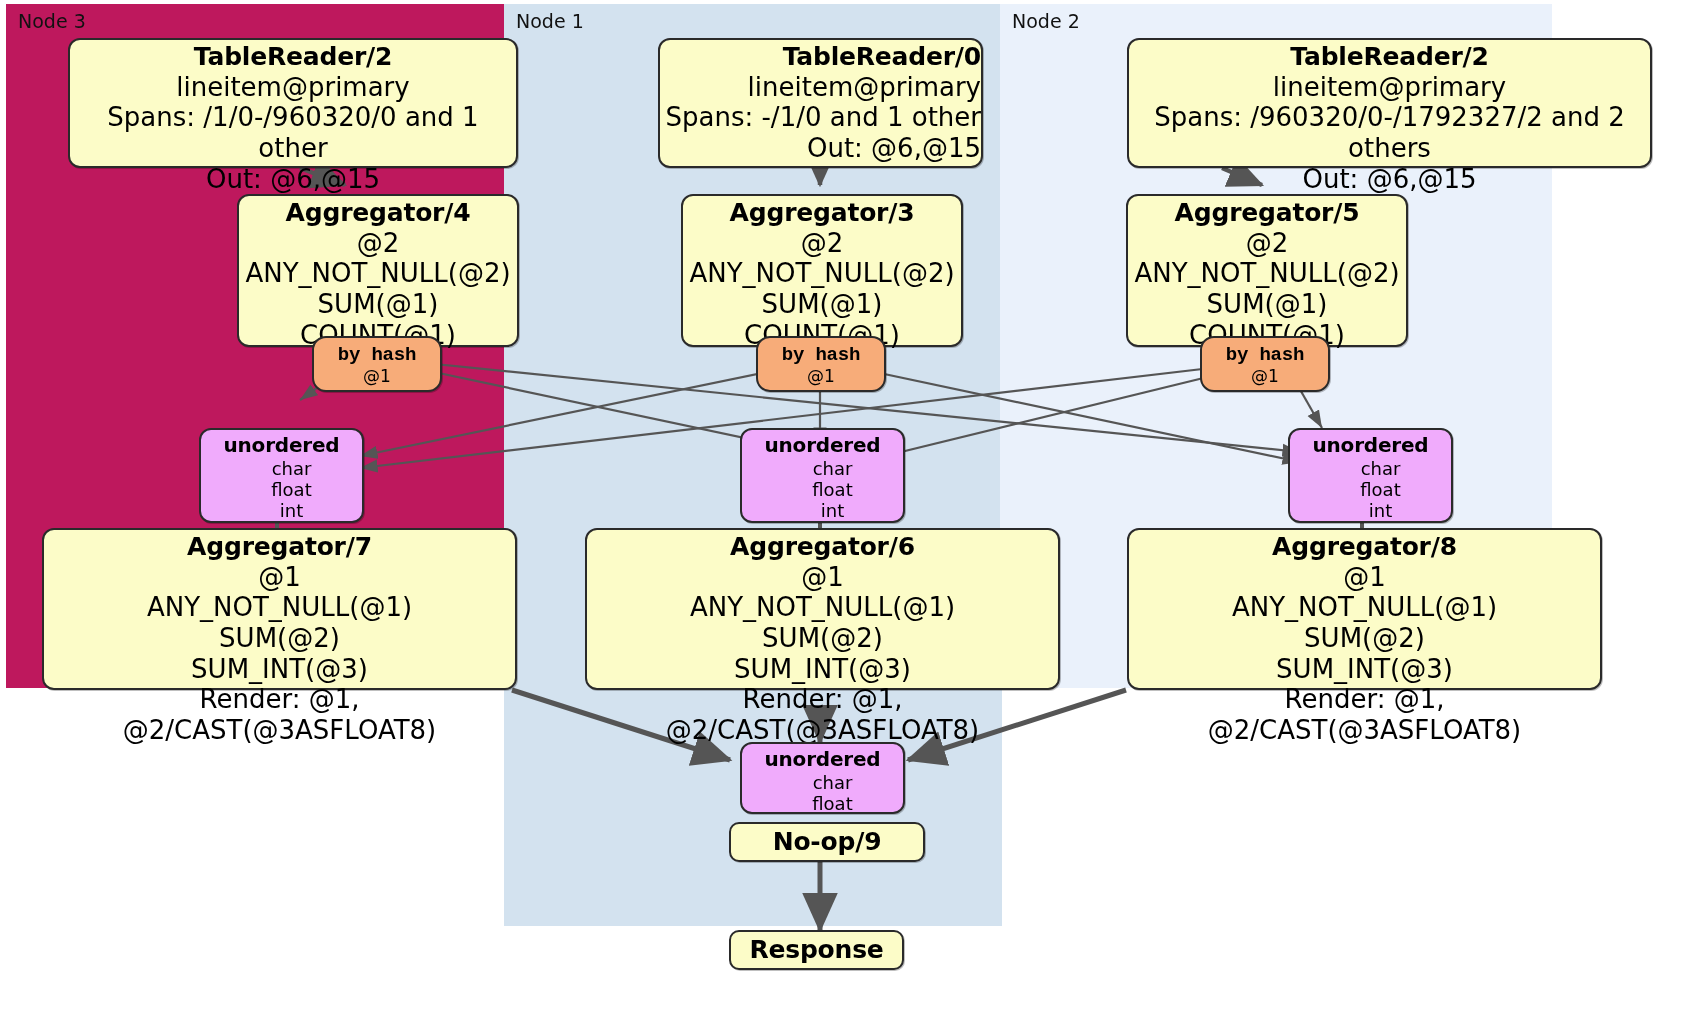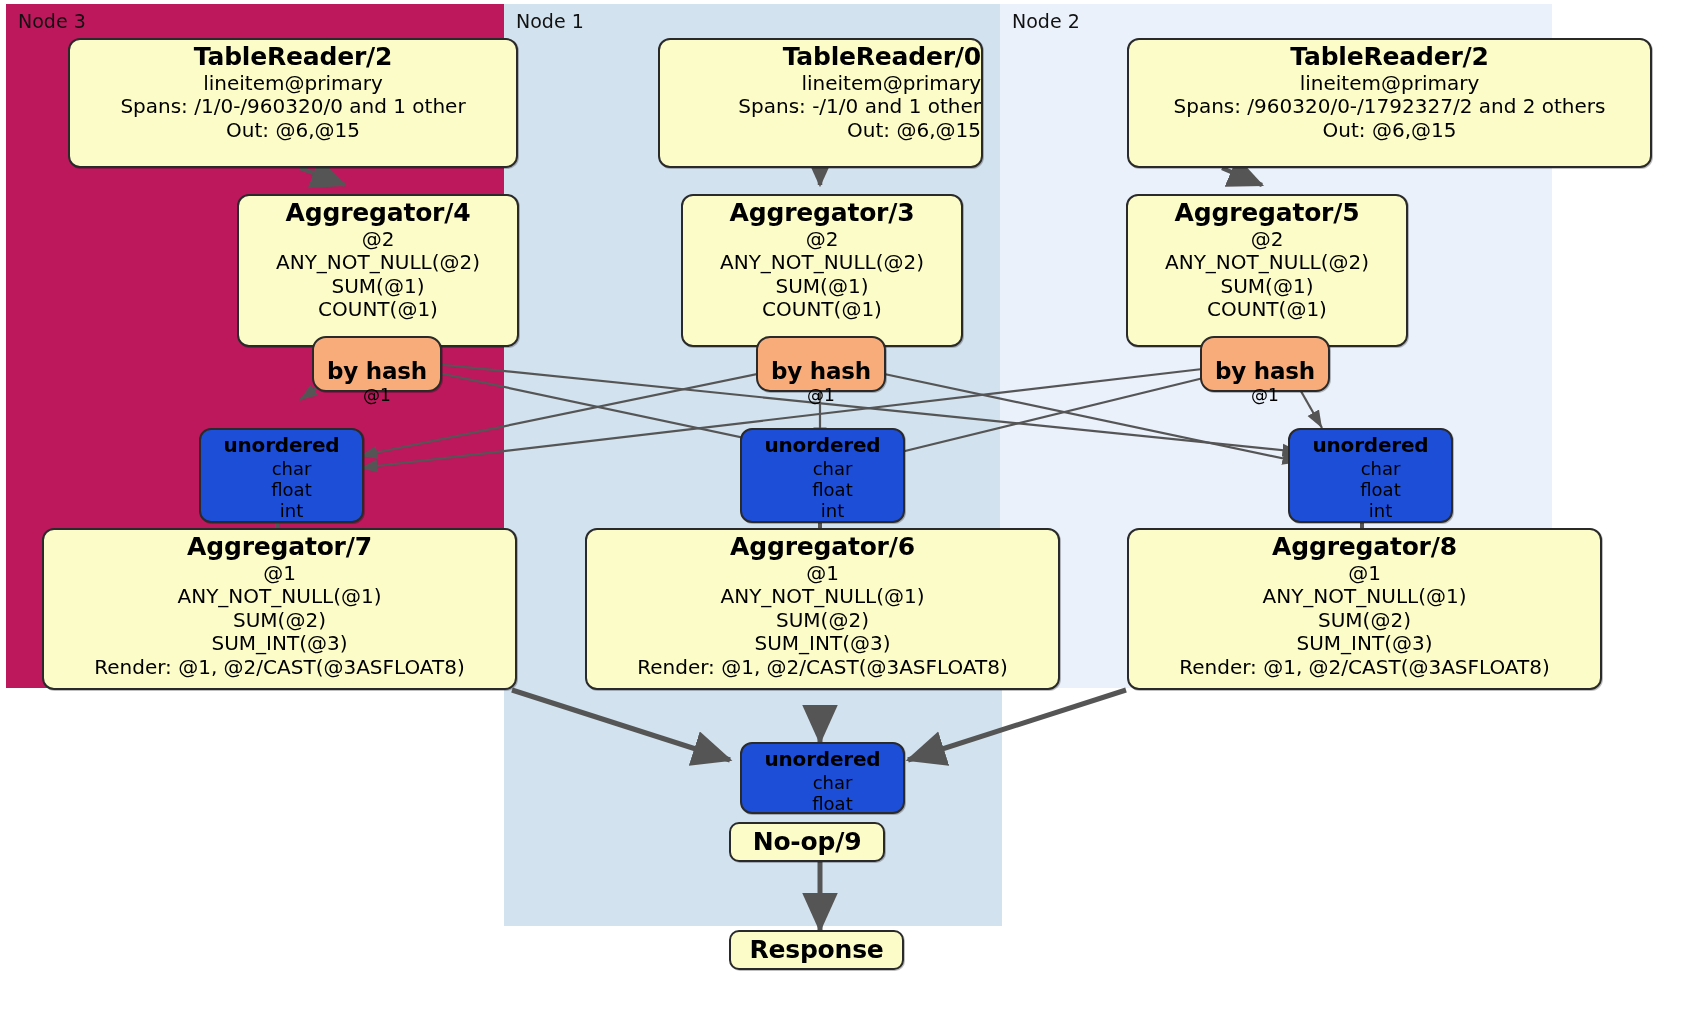--- a/index.html
+++ b/index.html
@@ -67,36 +67,36 @@
   }
   .box .title {
     font-weight: bold;
     font-size: 25px;
     letter-spacing: -0.2px;
     display: block;
     padding-top: 2px;
   }
   .box .line {
     display: block;
-    font-size: 20px;
+    font-size: 26px;
   }
   .proc {
     background: #fcfcc8;
     border-radius: 12px;
     box-shadow: 1px 1px 0 rgba(0,0,0,0.25);
   }
   .router {
     background: #f7ac79;
     border-radius: 14px;
     box-shadow: 1px 1px 0 rgba(0,0,0,0.25);
   }
-  .router .title { font-size: 23px; padding-top: 20px; }
+  .router .title { font-size: 19px; padding-top: 6px; font-family: Liberation Mono, monospace; }
   .router .line  { font-size: 17px; }
   .synth {
-    background: #1d4ed8;
+    background: #f0abfc;
     border-radius: 12px;
     box-shadow: 1px 1px 0 rgba(0,0,0,0.25);
     text-align: center;
   }
   .synth .title { font-size: 20px; padding-top: 4px; }
   .synth .line  { font-size: 18px; padding-left: 20px; }
   .simple {
     background: #fcfcc8;
     border-radius: 10px;
     box-shadow: 1px 1px 0 rgba(0,0,0,0.25);
@@ -265,21 +265,21 @@
     <span class="line">SUM_INT(@3)</span>
     <span class="line">Render: @1, @2/CAST(@3ASFLOAT8)</span>
   </div>
 
   <div class="box synth" style="left:740px; top:742px; width:165px; height:72px;">
     <span class="title">unordered</span>
     <span class="line">char</span>
     <span class="line">float</span>
   </div>
 
-  <div class="box simple" style="left:729px; top:822px; width:156px; height:40px;">
+  <div class="box simple" style="left:729px; top:822px; width:196px; height:40px;">
     <span class="title">No-op/9</span>
   </div>
 
   <div class="box simple" style="left:729px; top:930px; width:175px; height:40px;">
     <span class="title">Response</span>
   </div>
 
 </div>
 
 </body></html>

